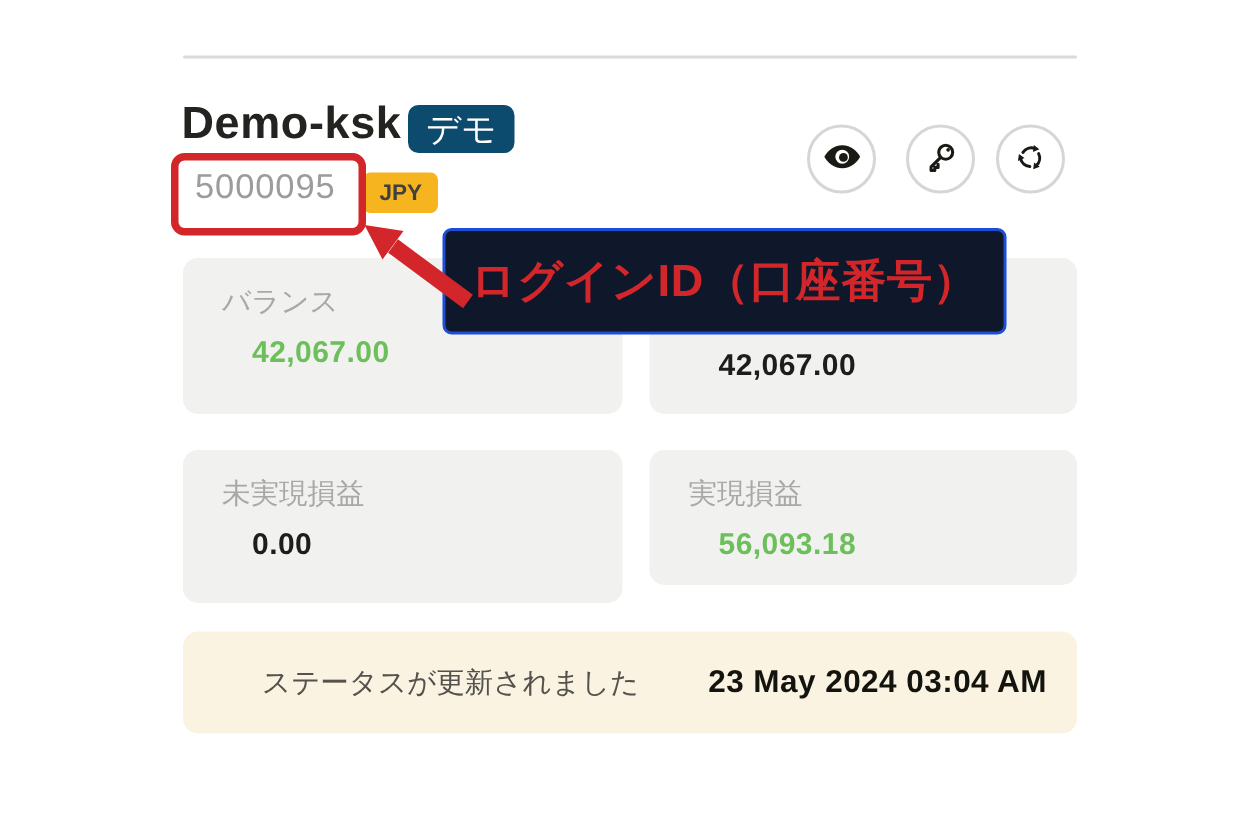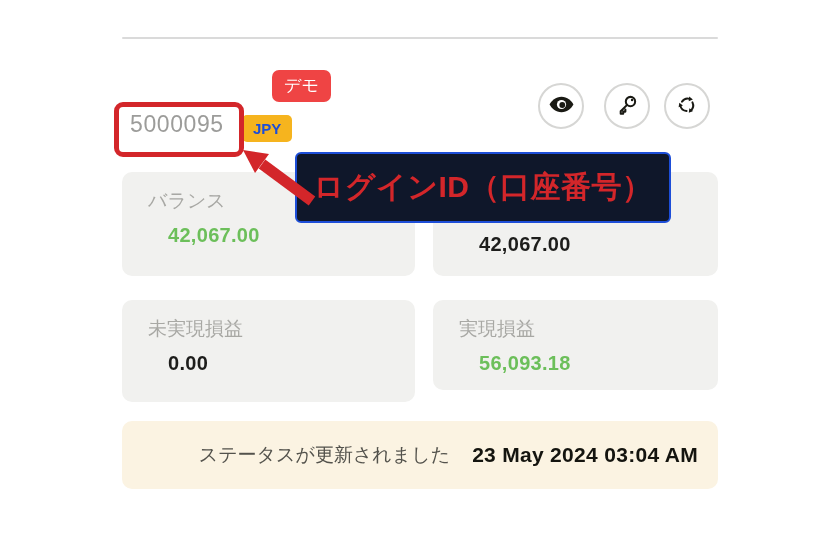--- a/index.html
+++ b/index.html
@@ -3,56 +3,57 @@
 <meta charset="utf-8">
 <style>
   html,body{margin:0;padding:0;background:#ffffff;}
   .canvas{
     position:relative;width:840px;height:560px;background:#ffffff;overflow:hidden;
     font-family:"Liberation Sans","DejaVu Sans",sans-serif;
   }
   .divider{position:absolute;left:122px;top:37px;width:596px;height:2px;background:#dadada;border-radius:1px;}
   .title{position:absolute;left:121px;top:66px;font-size:30px;font-weight:700;color:#232320;letter-spacing:.4px;}
   .badge-demo{position:absolute;left:272px;top:70px;height:32px;line-height:32px;padding:0 12px;
-    background:#ef4444;color:#ffffff;border-radius:7px;font-size:17px;}
+    background:#0c4a6e;color:#ffffff;border-radius:7px;font-size:23px;}
   .login-id{position:absolute;left:130px;top:111px;font-size:23px;color:#9c9c9a;letter-spacing:.6px;}
   .id-outline{position:absolute;left:114px;top:102px;width:120px;height:45px;border:5px solid #d3262a;
     border-radius:9px;z-index:5;background:transparent;}
   .badge-jpy{position:absolute;left:242px;top:115px;height:27px;line-height:27px;padding:0 11px;
-    background:#f6b41e;color:#1d4ed8;font-weight:700;font-size:15px;border-radius:5px;}
+    background:#f6b41e;color:#404040;font-weight:700;font-size:15px;border-radius:5px;}
   .icon-btn{position:absolute;top:83px;width:46px;height:46px;border-radius:50%;
     border:2.5px solid #d6d6d4;background:#ffffff;display:flex;align-items:center;justify-content:center;
     cursor:pointer;padding:0;box-sizing:border-box;}
   #btn-eye{left:538px;} #btn-key{left:604px;} #btn-recycle{left:664px;}
   .card{position:absolute;background:#f1f1ef;border-radius:10px;}
   #card-0{left:122px;top:172px;width:293px;height:104px;}
   #card-1{left:433px;top:172px;width:285px;height:104px;}
   #card-2{left:122px;top:300px;width:293px;height:102px;}
   #card-3{left:433px;top:300px;width:285px;height:90px;}
   .card-label{position:absolute;left:26px;top:16px;font-size:19px;color:#a8a8a4;}
   .card-value{position:absolute;left:26px;top:52px;font-size:20px;font-weight:700;letter-spacing:.3px;margin-left:20px;}
   #card-1 .card-value{top:61px;}
   .val-green{color:#6cbf5a;} .val-dark{color:#1d1d1b;}
   .banner{position:absolute;left:122px;top:421px;width:596px;height:68px;background:#fbf3e2;
     border-radius:10px;display:flex;align-items:center;padding:0 20px;box-sizing:border-box;justify-content:flex-end;}
   .banner-msg{font-size:19px;color:#53524c;}
-  .banner-date{font-size:21px;font-weight:700;color:#14140f;margin-left:22px;letter-spacing:.3px;}
+  .banner-date{font-size:21px;font-weight:700;color:#14140f;margin-left:46px;letter-spacing:.3px;}
   .annotation-box{position:absolute;left:295px;top:152px;width:376px;height:71px;background:#0f172a;
     border:2px solid #1d4ed8;border-radius:6px;display:flex;align-items:center;justify-content:center;
     z-index:6;box-sizing:border-box;}
   .annotation-text{font-size:30px;font-weight:700;color:#d3262a;white-space:nowrap;letter-spacing:.5px;}
   .arrow-overlay{position:absolute;left:0;top:0;z-index:7;pointer-events:none;}
 </style>
 </head>
 <body>
 
 <div class="canvas">
 
   <div class="divider"></div>
 
+  <div class="title">Demo-ksk</div>
   <span class="badge-demo">デモ</span>
 
   <span class="login-id">5000095</span>
   <span class="badge-jpy">JPY</span>
 
   <button class="icon-btn" id="btn-eye">
     <span>
       <svg width="27" height="27" viewBox="0 0 24 24">
         <path d="M12 5.2C6.9 5.2 3 8.9 1.4 12 3 15.1 6.9 18.8 12 18.8s9-3.7 10.6-6.8C21 8.9 17.1 5.2 12 5.2z" fill="#1a1a14"></path>
         <circle cx="12" cy="12" r="4.1" fill="#ffffff"></circle>

